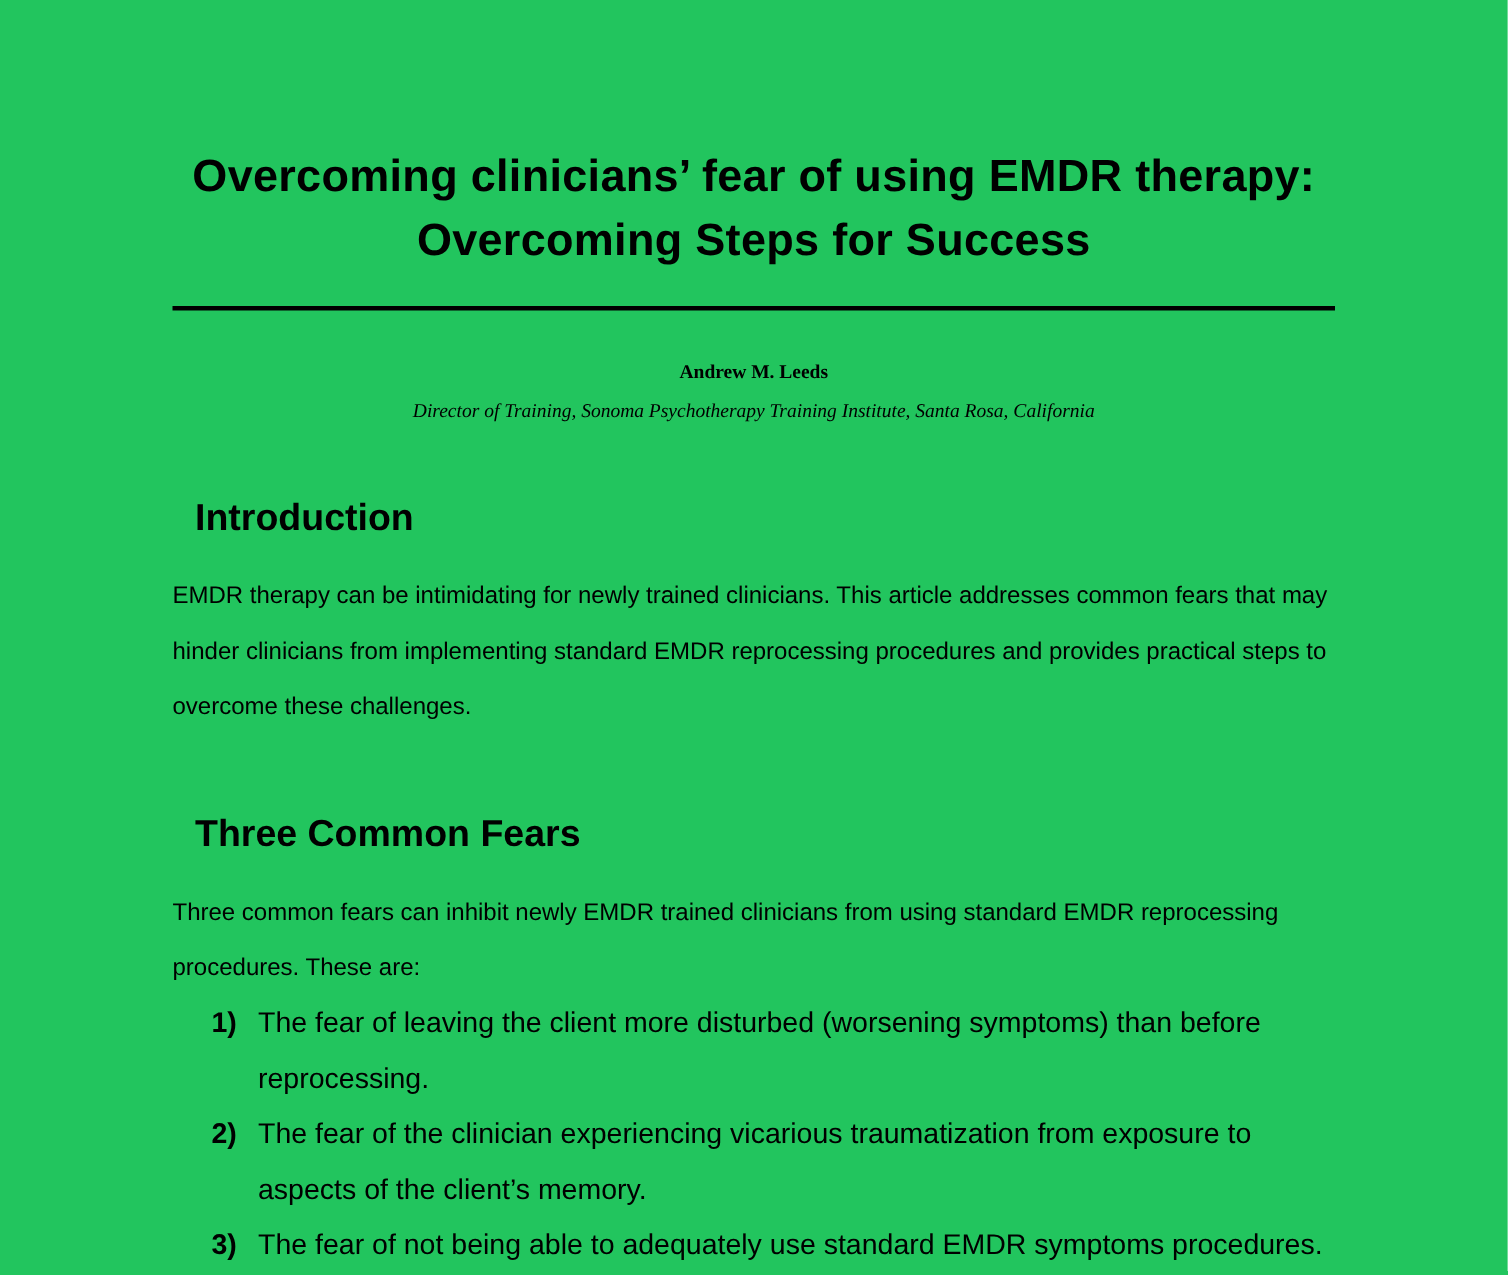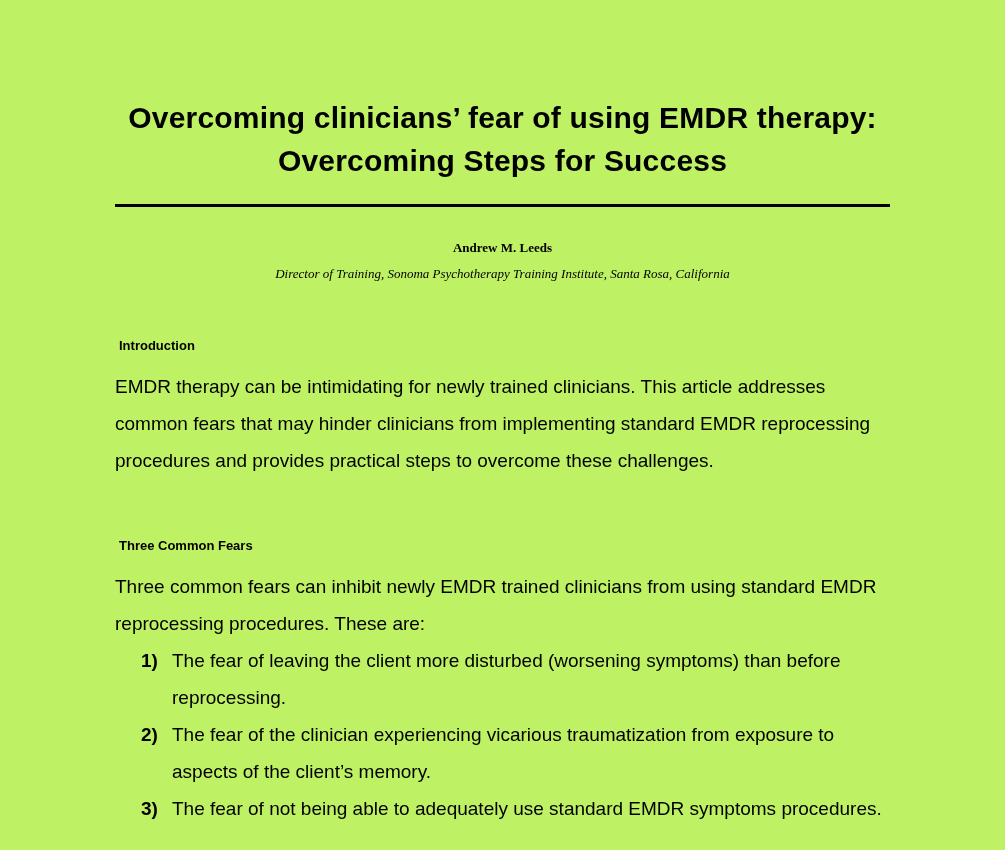--- a/index.html
+++ b/index.html
@@ -12,21 +12,21 @@
     height: 850px;
     overflow: hidden;
     color: #000000;
     font-family: "Liberation Sans", "DejaVu Sans", sans-serif;
   }
   .page {
     box-sizing: border-box;
     width: 1005px;
     height: 850px;
     padding: 0 115px;
-    background: #bef264;
+    background: #22c55e;
   }
   .title {
     margin: 0;
     padding-top: 96px;
     font-size: 30px;
     line-height: 43px;
     font-weight: bold;
     text-align: center;
     letter-spacing: 0.2px;
   }
@@ -44,34 +44,34 @@
   }
   .author {
     font-weight: bold;
     line-height: 26px;
   }
   .affiliation {
     font-style: italic;
     line-height: 26px;
   }
   .section-heading {
-    margin: 4px;
-    font-size: 13px;
+    margin: 15px;
+    font-size: 25px;
     font-weight: bold;
     line-height: 37px;
   }
   .section-heading.first {
     margin-top: 40px;
   }
   .section-heading.later {
     margin-top: 48px;
   }
   .body-text {
     margin: 0;
-    font-size: 19px;
+    font-size: 16px;
     line-height: 37px;
   }
   .numbered-list {
     margin: 0;
     padding: 0;
     list-style: none;
     font-size: 19px;
     line-height: 37px;
   }
   .numbered-list li {

